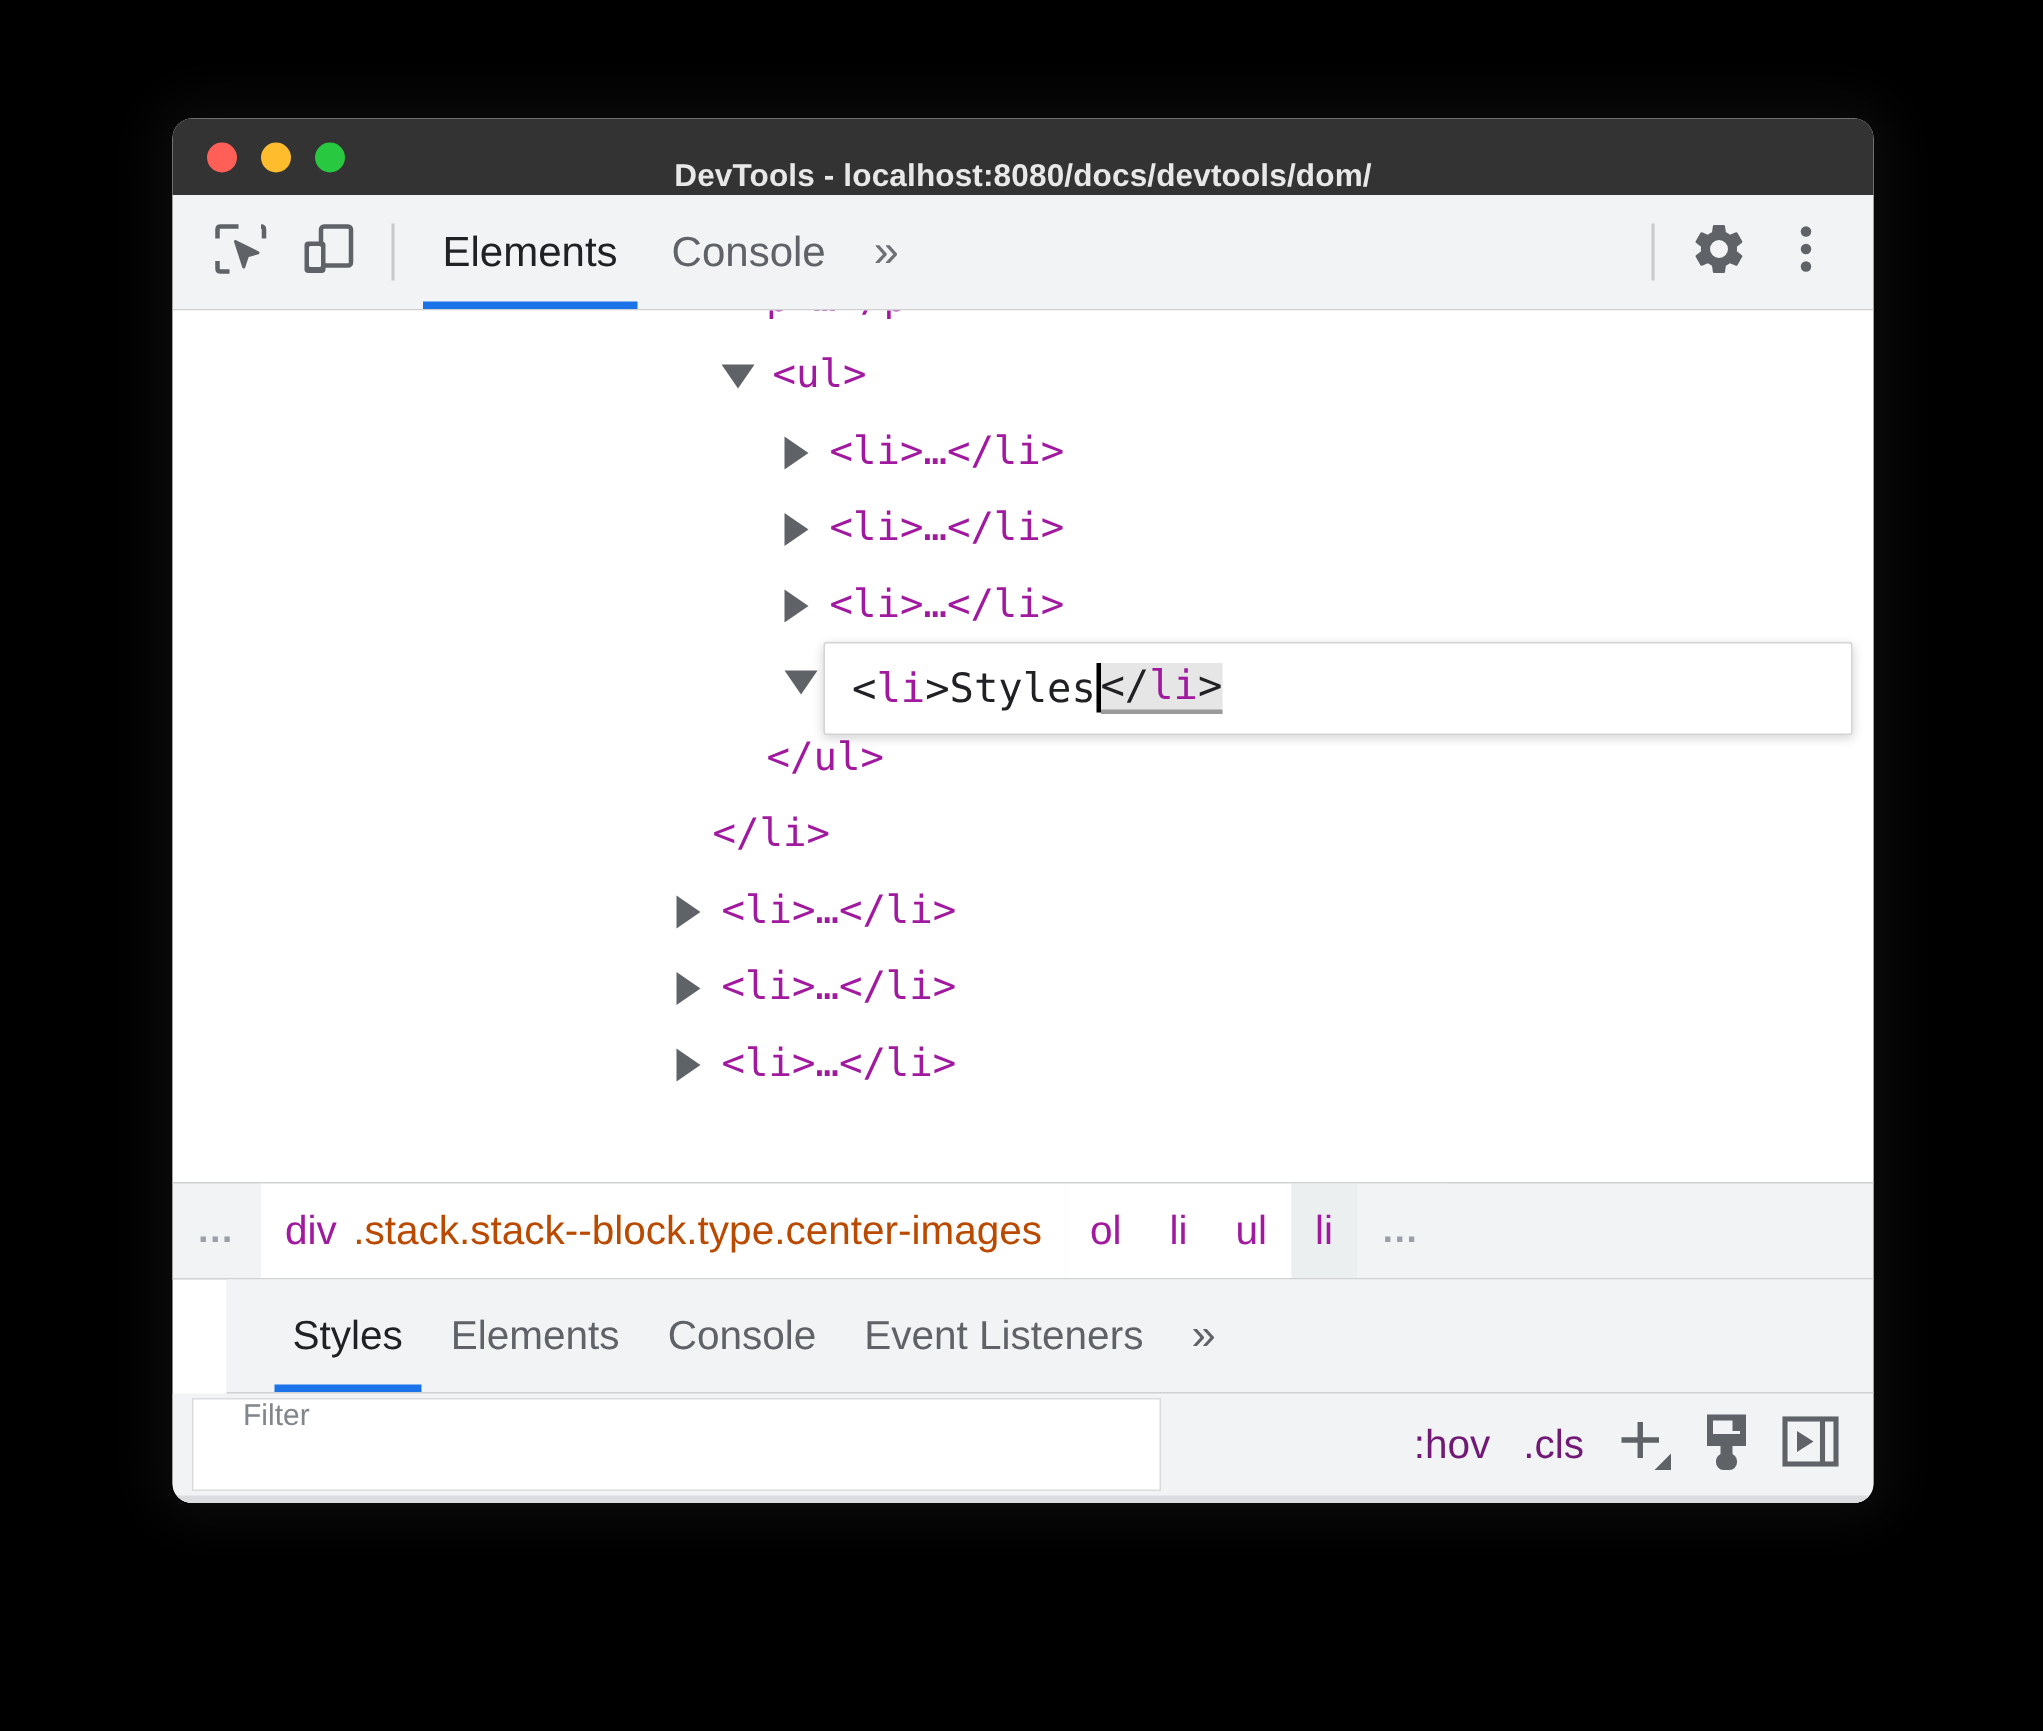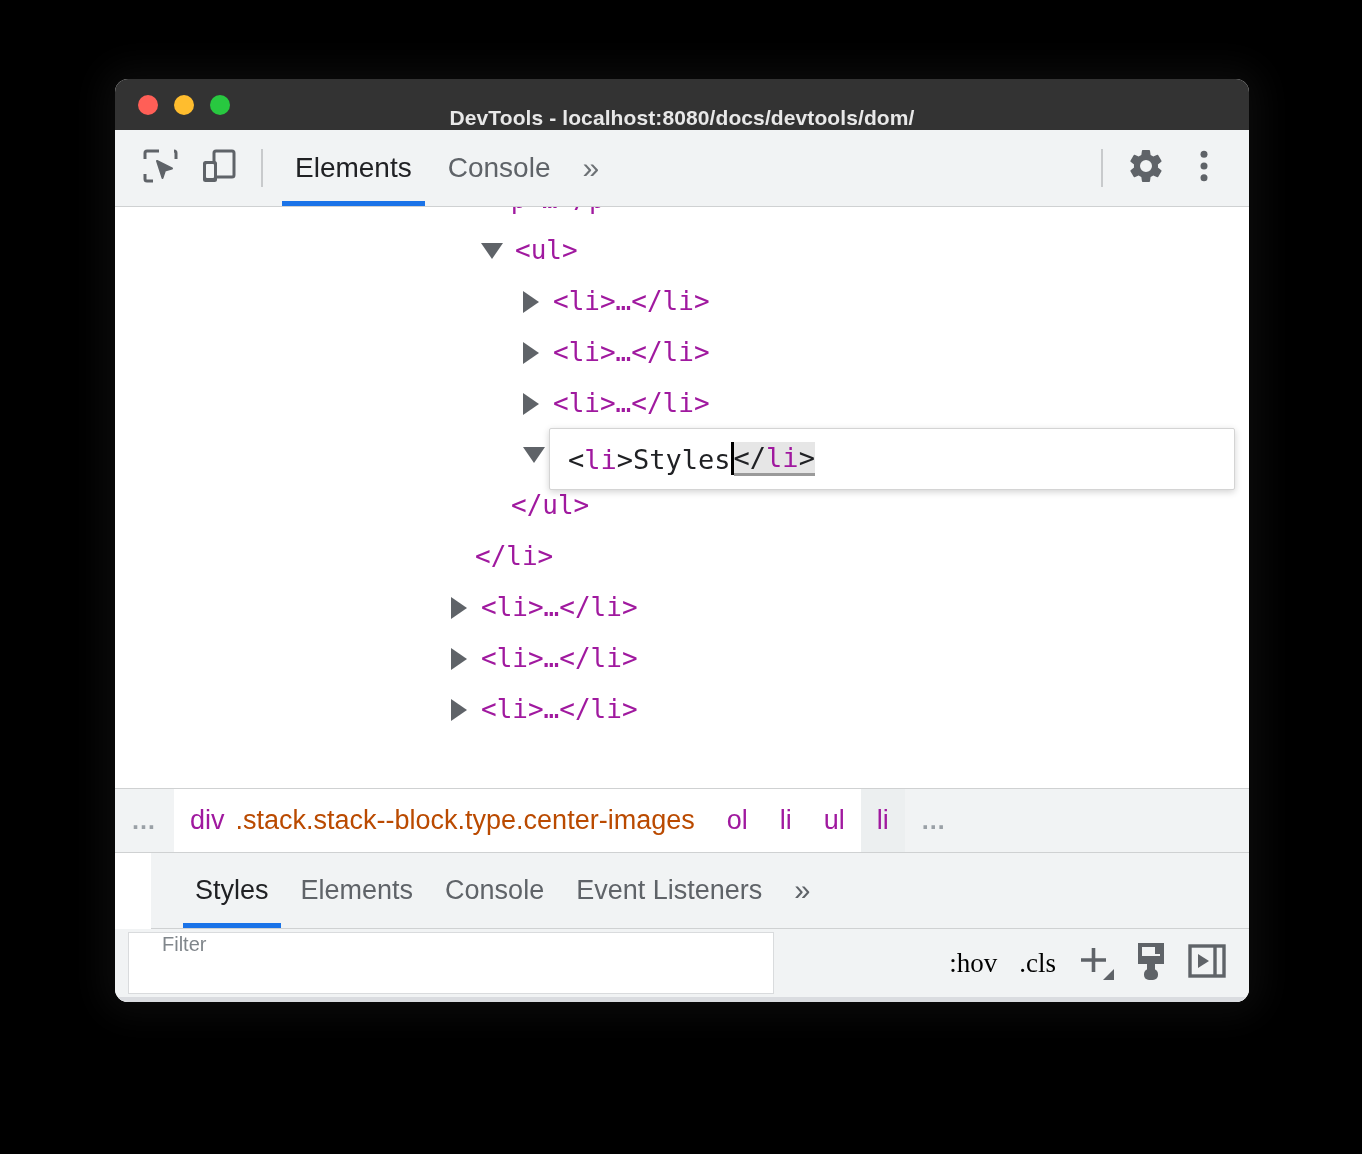--- a/index.html
+++ b/index.html
@@ -297,22 +297,22 @@
     align-items: flex-start;
     padding-left: 33px;
     color: #80868b;
     font-size: 20px;
     font-family: "Liberation Sans", sans-serif;
   }
   .fb-btn {
     display: flex;
     align-items: center;
     justify-content: center;
-    color: #000000;
-    font-family: Liberation Serif, serif;
+    color: #701a75;
+    font-family: Liberation Sans, sans-serif;
     font-size: 27px;
     padding: 0 11px;
     height: 60px;
   }
   .fb-icon {
     display: flex;
     align-items: center;
     justify-content: center;
     width: 56px;
     height: 56px;

